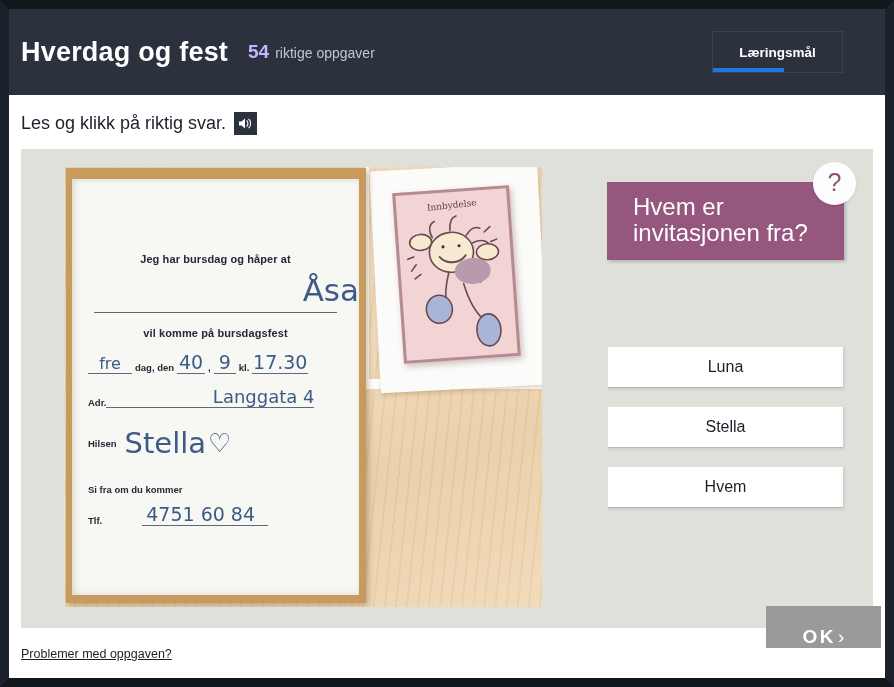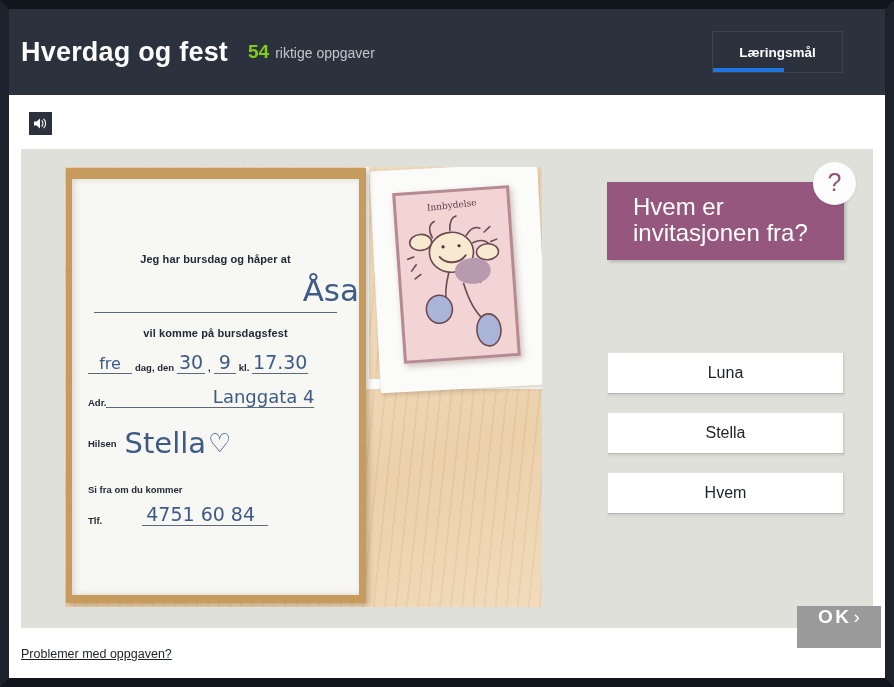--- a/index.html
+++ b/index.html
@@ -43,21 +43,21 @@
     letter-spacing: 0.2px;
     white-space: nowrap;
   }
   .header-score {
     margin-left: 20px;
     display: flex;
     align-items: baseline;
     white-space: nowrap;
   }
   .header-score-count {
-    color: #84cc16;
+    color: #c4b5fd;
     font-size: 19px;
     font-weight: bold;
   }
   .header-score-label {
     color: #c2c6cd;
     font-size: 14px;
     margin-left: 6px;
   }
   .header-spacer { flex: 1 1 auto; }
 
@@ -292,21 +292,21 @@
     font-size: 25px;
     font-weight: normal;
     line-height: 1;
     margin-top: -2px;
   }
 
   
   .answers {
     position: absolute;
     left: 586px;
-    top: 203px;
+    top: 197px;
     width: 237px;
   }
   .answer-button {
     height: 42px;
     background: #ffffff;
     border: 1px solid #e2e2dd;
     border-bottom: 1px solid #b8b8b2;
     border-right: 1px solid #cfcfc9;
     display: flex;
     align-items: center;
@@ -319,25 +319,25 @@
   .answer-label {
     font-size: 16px;
     color: #1c2028;
   }
 
   
   .ok-button {
     position: absolute;
     right: -8px;
     bottom: -20px;
-    width: 84px;
+    width: 115px;
     height: 42px;
     background: #9a9a9a;
     display: flex;
-    align-items: flex-start;
+    align-items: flex-end;
     justify-content: center;
     cursor: pointer;
   }
   .ok-label {
     color: #ffffff;
     font-size: 19px;
     font-weight: bold;
     letter-spacing: 2.5px;
   }
 
@@ -366,20 +366,21 @@
     <div class="header-spacer"></div>
     <div class="goal-button">
       <span class="goal-button-label">Læringsmål</span>
       <div class="goal-progress-track">
         <div class="goal-progress-fill" style="width: 55%;"></div>
       </div>
     </div>
   </div>
 
   <div class="instruction">
+    <span class="instruction-text">Les og klikk på riktig svar.</span>
     <div class="audio-button">
       <svg width="15" height="13" viewBox="0 0 15 13" aria-hidden="true">
         <path d="M1 4.6h2.6L7 1.4v10.2L3.6 8.4H1z" fill="#ffffff"></path>
         <path d="M8.9 3.8c1.3 0.9 1.3 4.4 0 5.4" stroke="#ffffff" stroke-width="1.1" fill="none" stroke-linecap="round"></path>
         <path d="M10.9 2.2c2.2 1.6 2.2 7 0 8.6" stroke="#ffffff" stroke-width="1.1" fill="none" stroke-linecap="round"></path>
       </svg>
     </div>
   </div>
 
   <div class="task-panel">
@@ -418,21 +419,21 @@
       <div class="card-sheet">
         <div class="card-inner">
           <div class="card-line card-line-1">Jeg har bursdag og håper at</div>
           <div class="hand hand-name">Åsa</div>
           <div class="rule"></div>
           <div class="card-line card-line-3">vil komme på bursdagsfest</div>
 
           <div class="field-row">
             <span class="hand u" style="font-size:16px;width:44px;">fre</span>
             <span class="small-label">dag, den</span>
-            <span class="hand u" style="font-size:19px;width:28px;">30</span>
+            <span class="hand u" style="font-size:19px;width:28px;">40</span>
             <span class="small-label">,</span>
             <span class="hand u" style="font-size:19px;width:22px;">9</span>
             <span class="small-label">kl.</span>
             <span class="hand u" style="font-size:19px;width:56px;">17.30</span>
           </div>
 
           <div class="field-row">
             <span>Adr.</span>
             <span class="hand u" style="font-size:18px;width:203px;text-align:right;padding-left:5px;">Langgata 4</span>
           </div>

